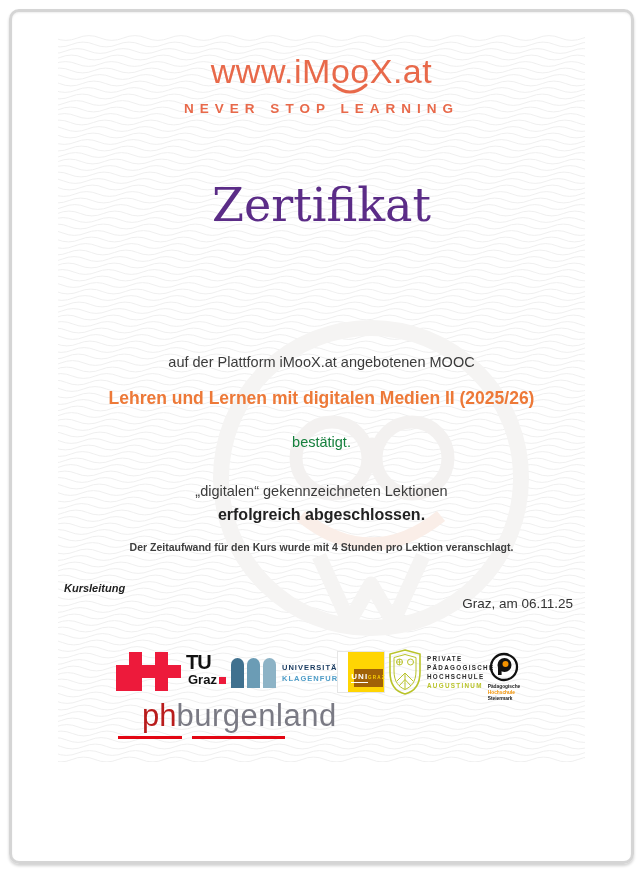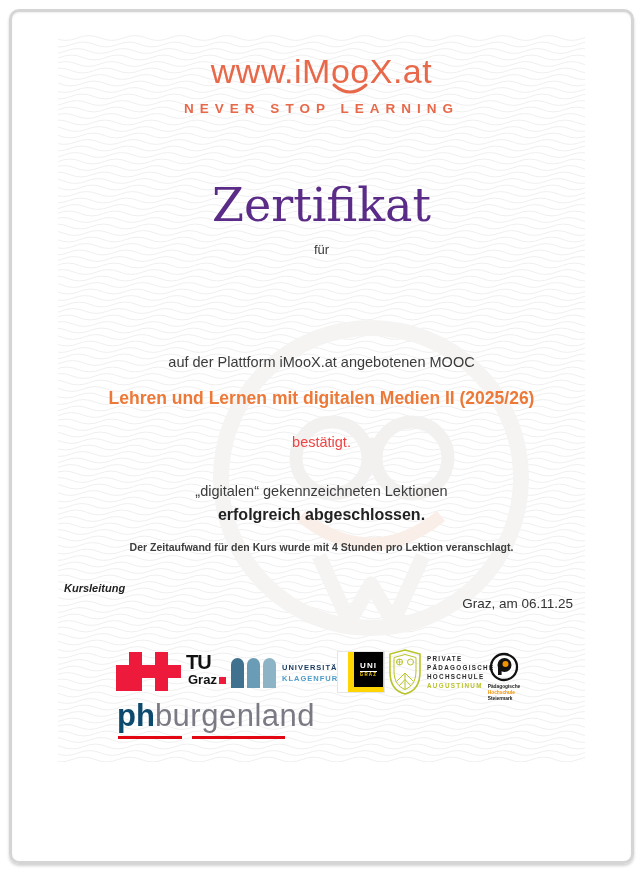--- a/index.html
+++ b/index.html
@@ -22,21 +22,21 @@
   
   .title{top:178px;font-family:"DejaVu Serif","Liberation Serif",serif;font-size:46px;color:#5B2C87;}
   .for-label{top:242px;font-size:13px;color:#3b3b3b;}
   .name-band{position:absolute;left:108px;top:258px;width:428px;height:40px;background:#CDC3E2;
              text-align:center;line-height:40px;font-size:23px;font-weight:700;color:#151515;}
 
   
   .intro1{top:329px;font-size:14.5px;color:#3b3b3b;}
   .intro2{top:354px;font-size:14.5px;color:#3b3b3b;}
   .course{top:388px;font-size:17.5px;font-weight:700;color:#ED7938;}
-  .confirm{top:434px;font-size:14.5px;color:#ef4444;}
+  .confirm{top:434px;font-size:14.5px;color:#15803d;}
   .comp1{top:459px;font-size:14.5px;color:#3b3b3b;}
   .comp2{top:483px;font-size:14.5px;color:#3b3b3b;}
   .comp3{top:506px;font-size:16px;font-weight:700;color:#222;}
   .note{top:541px;font-size:10.5px;font-weight:600;color:#3e3e3e;}
 
   
   .lead-label{position:absolute;left:64px;top:582px;font-size:11px;font-weight:700;font-style:italic;color:#222;}
   .lead-names{position:absolute;left:64px;top:596px;font-size:13.5px;color:#333;}
   .place-date{position:absolute;right:70px;top:596px;font-size:13.5px;color:#333;}
 
@@ -52,39 +52,39 @@
   .uk-arches{display:flex;gap:3px;align-items:flex-end;}
   .uk-arch{width:13px;height:30px;border-radius:7px 7px 0 0;}
   .uk-a1{background:#40718f;} .uk-a2{background:#6b9cb5;} .uk-a3{background:#8db3c6;}
   .uk-text{margin-left:6px;display:flex;flex-direction:column;gap:2px;}
   .uk-l1{font-size:7.5px;font-weight:700;letter-spacing:1px;color:#16385e;}
   .uk-l2{font-size:7.5px;font-weight:700;letter-spacing:1px;color:#4e9dc8;}
 
   .ug-logo{position:absolute;left:338px;top:652px;width:46px;height:40px;background:#FFD503;
            box-shadow:0 0 0 1px #e6e6e6;}
   .ug-white{position:absolute;left:0;top:0;width:10px;height:100%;background:#fff;}
-  .ug-black{position:absolute;right:1px;bottom:5px;width:29px;height:35px;background:#000000;
-            display:flex;flex-direction:column;align-items:center;justify-content:center;}
+  .ug-black{position:absolute;right:1px;bottom:5px;width:29px;height:18px;background:#a16207;
+            display:flex;flex-direction:row;align-items:center;justify-content:center;}
   .ug-uni{font-size:8px;font-weight:700;color:#fff;letter-spacing:1px;line-height:1;
           border-bottom:1px solid #fff;padding-bottom:1px;}
   .ug-graz{font-size:4.5px;font-weight:700;color:#FFD503;letter-spacing:1.2px;line-height:1;margin-top:1px;}
 
   .au-logo{position:absolute;left:388px;top:648px;display:flex;align-items:center;}
   .au-text{margin-left:5px;display:flex;flex-direction:column;gap:2px;}
   .au-line{font-size:6.3px;font-weight:700;letter-spacing:1.3px;color:#2b2b2b;}
   .au-green{color:#B9C32A;}
 
   .phs-logo{position:absolute;left:482px;top:652px;width:44px;display:flex;flex-direction:column;
             align-items:center;}
   .phs-text{margin-top:2px;text-align:left;line-height:1.25;}
   .phs-l{font-size:4.8px;font-weight:700;color:#222;display:block;}
   .phs-orange{color:#F39200;}
 
   .phb-logo{position:absolute;left:117px;top:700px;line-height:1;}
-  .phb-prefix{font-size:31px;font-weight:700;color:#0c4a6e;}
+  .phb-prefix{font-size:31px;font-weight:400;color:#b91c1c;margin-left:25px;}
   .phb-name{font-size:31px;font-weight:400;color:#7a7a84;letter-spacing:.5px;}
   .phb-line{position:absolute;height:3px;background:#E30613;top:36px;}
   .phb-line1{left:1px;width:64px;}
   .phb-line2{left:75px;width:93px;}
 </style>
 </head>
 <body>
 
 <div class="page">
   <div class="frame"></div>
@@ -212,21 +212,20 @@
     <path d="M100 206 Q170 262 240 206" stroke="#faeee8" stroke-width="13"></path>
     <path d="M118 246 L148 312 L170 274 L192 312 L222 246" stroke="#f5f4f3" stroke-width="15" stroke-linejoin="round"></path>
   </svg>
 
   <div class="centered brand"><span>www.iM</span><span class="glasses"><span>oo</span><svg class="smile" viewBox="0 0 40 14">
           <path d="M4 2 Q20 16 36 2" stroke="#E8694A" stroke-width="3" fill="none" stroke-linecap="round"></path>
         </svg></span><span>X.at</span></div>
   <div class="centered tagline">NEVER STOP LEARNING</div>
 
   <div class="centered title">Zertifikat</div>
-  <div class="centered for-label">für</div>
 
   <div class="centered intro2">auf der Plattform iMooX.at angebotenen MOOC</div>
   <div class="centered course">Lehren und Lernen mit digitalen Medien II (2025/26)</div>
   <div class="centered confirm">bestätigt.</div>
   <div class="centered comp2">„digitalen“ gekennzeichneten Lektionen</div>
   <div class="centered comp3">erfolgreich abgeschlossen.</div>
   <div class="centered note">Der Zeitaufwand für den Kurs wurde mit 4 Stunden pro Lektion veranschlagt.</div>
 
   <div class="lead-label">Kursleitung</div>
   <div class="place-date">Graz, am 06.11.25</div>

